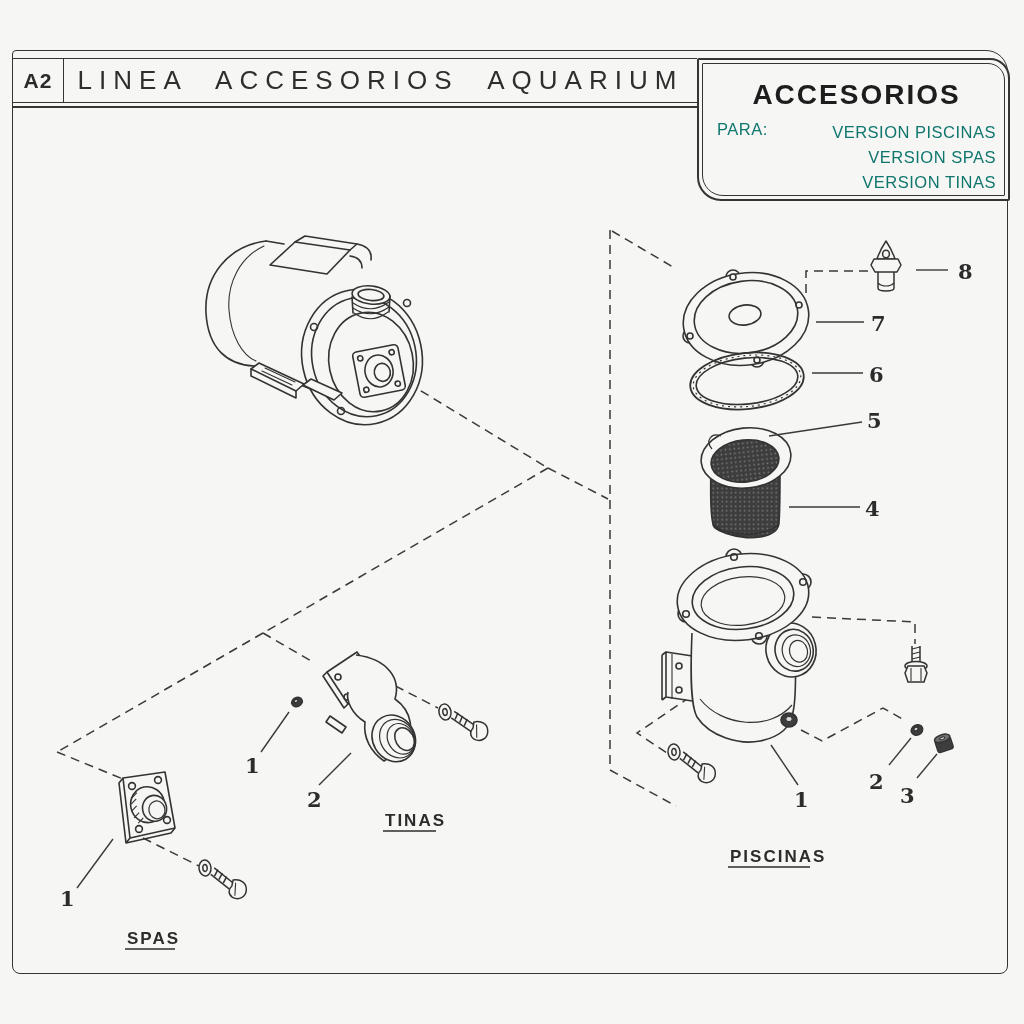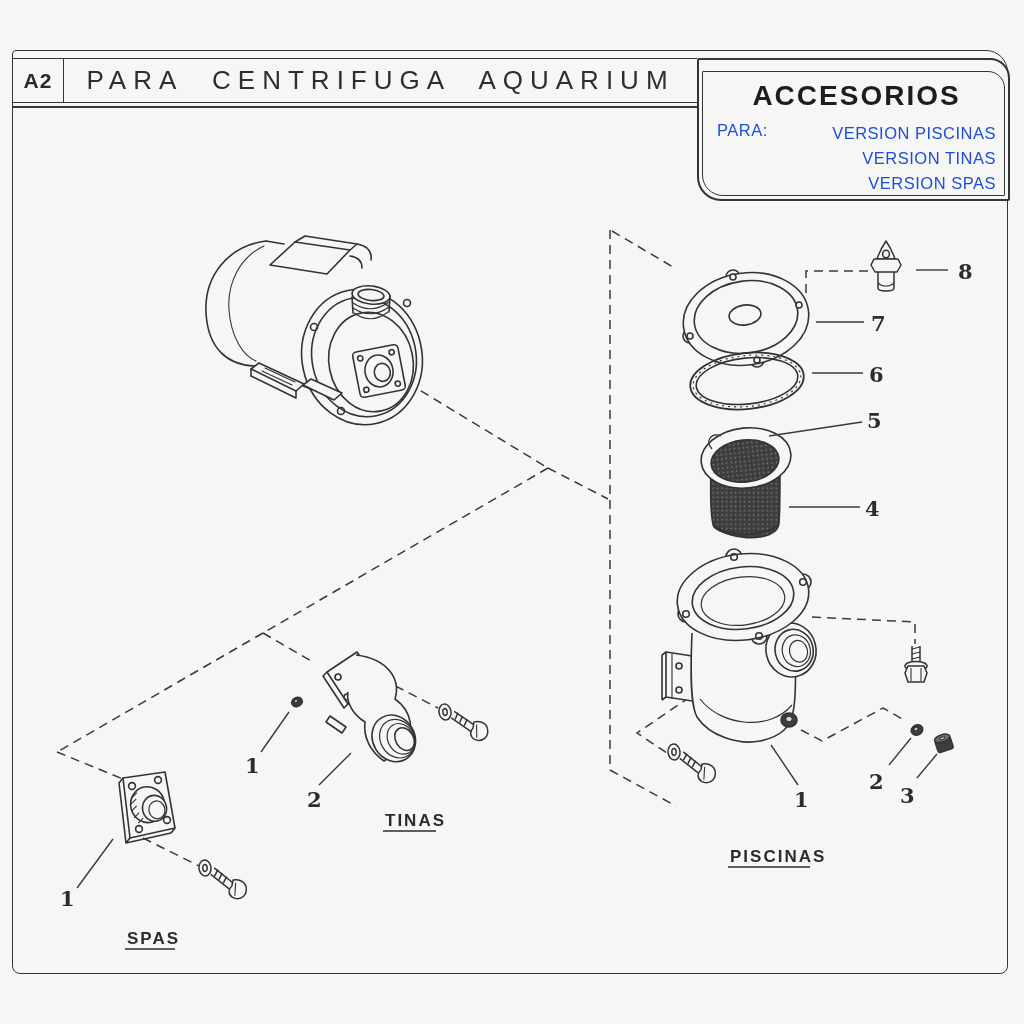--- a/index.html
+++ b/index.html
@@ -41,27 +41,27 @@
   .acc-panel{
     position:absolute;left:697px;top:58px;width:309px;height:139px;
     border:2px solid #343434;
     border-radius:2px 20px 2px 24px;
     background:#f6f6f4;
   }
   .acc-inner{
     position:absolute;inset:3px;
     border:1.2px solid #343434;
     border-radius:1px 17px 1px 21px;
-    padding:6px 8px 0 14px;box-sizing:border-box;margin-top:8px;
+    padding:13px 8px 0 14px;box-sizing:border-box;
   }
   .acc-title{
     text-align:center;font-size:28px;font-weight:800;letter-spacing:2px;
     color:#1d1d1d;margin:2px 0 9px 0;
   }
-  .acc-row{display:flex;font-size:16.5px;letter-spacing:0.5px;color:#1d4ed8;}
+  .acc-row{display:flex;font-size:16.5px;letter-spacing:0.5px;color:#0f766e;}
   .acc-for{width:78px;padding-top:0px;}
   .acc-versions{flex:1;text-align:right;}
   .acc-versions div{line-height:25px;white-space:nowrap;}
   text{
     font-family:"DejaVu Serif", serif;
     font-size:21px;font-weight:600;fill:#2c2c2c;
   }
   text.sec{
     font-family:"Liberation Sans", sans-serif;
     font-size:17px;font-weight:600;letter-spacing:2px;fill:#2c2c2c;
@@ -297,31 +297,31 @@
       <path d="M 728,867 L 810,867"></path>
       <path d="M 383,831 L 436,831"></path>
       <path d="M 125,949 L 175,949"></path>
     </g>
   </svg>
 
   <div class="outer-border"></div>
 
   <div class="title-band">
     <div class="sheet-code">A2</div>
-    <div class="band-title">PARA CENTRIFUGA AQUARIUM</div>
+    <div class="band-title">LINEA ACCESORIOS AQUARIUM</div>
   </div>
   <div class="band-underline"></div>
 
   <div class="acc-panel">
     <div class="acc-inner">
       <div class="acc-title">ACCESORIOS</div>
       <div class="acc-row">
         <div class="acc-for">PARA:</div>
         <div class="acc-versions">
           <div>VERSION PISCINAS</div>
+          <div>VERSION SPAS</div>
           <div>VERSION TINAS</div>
-          <div>VERSION SPAS</div>
         </div>
       </div>
     </div>
   </div>
 
 </div>
 
 </body></html>

